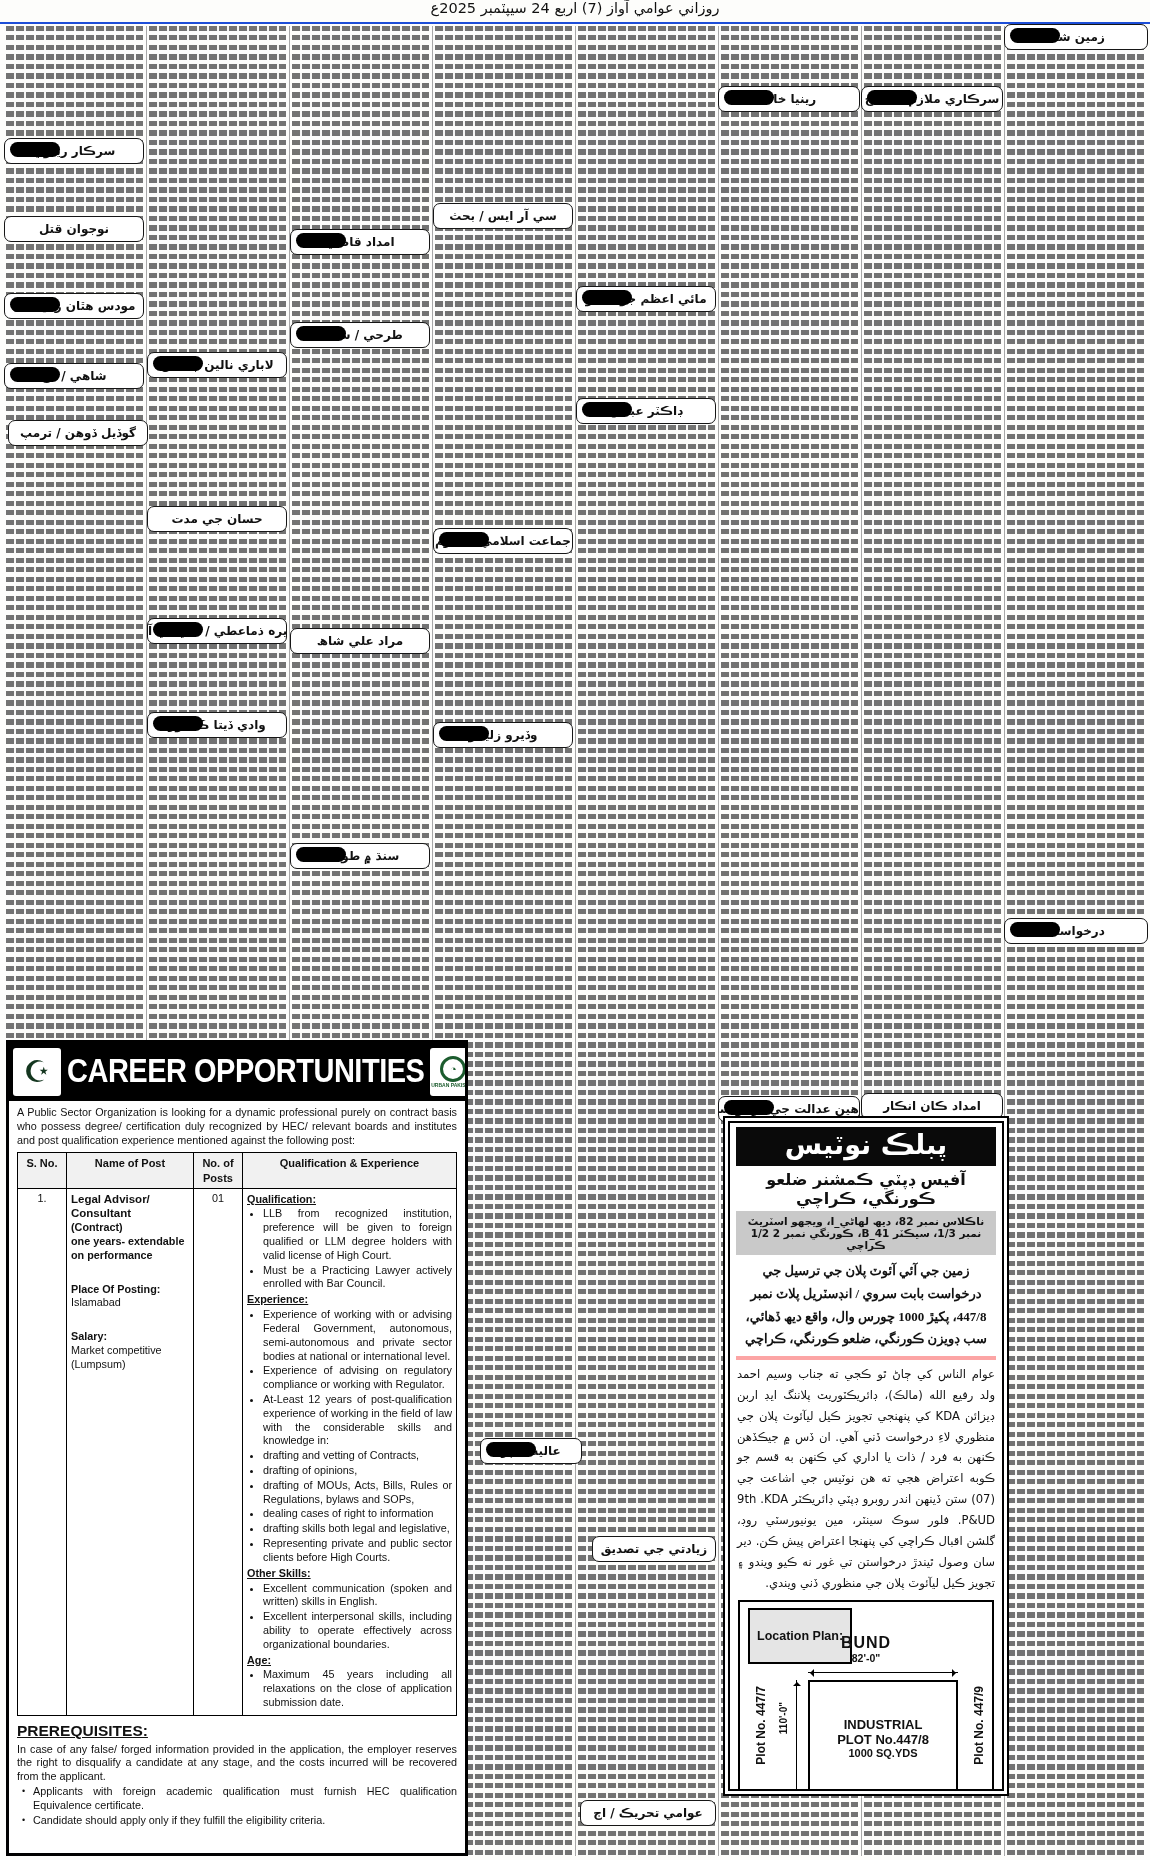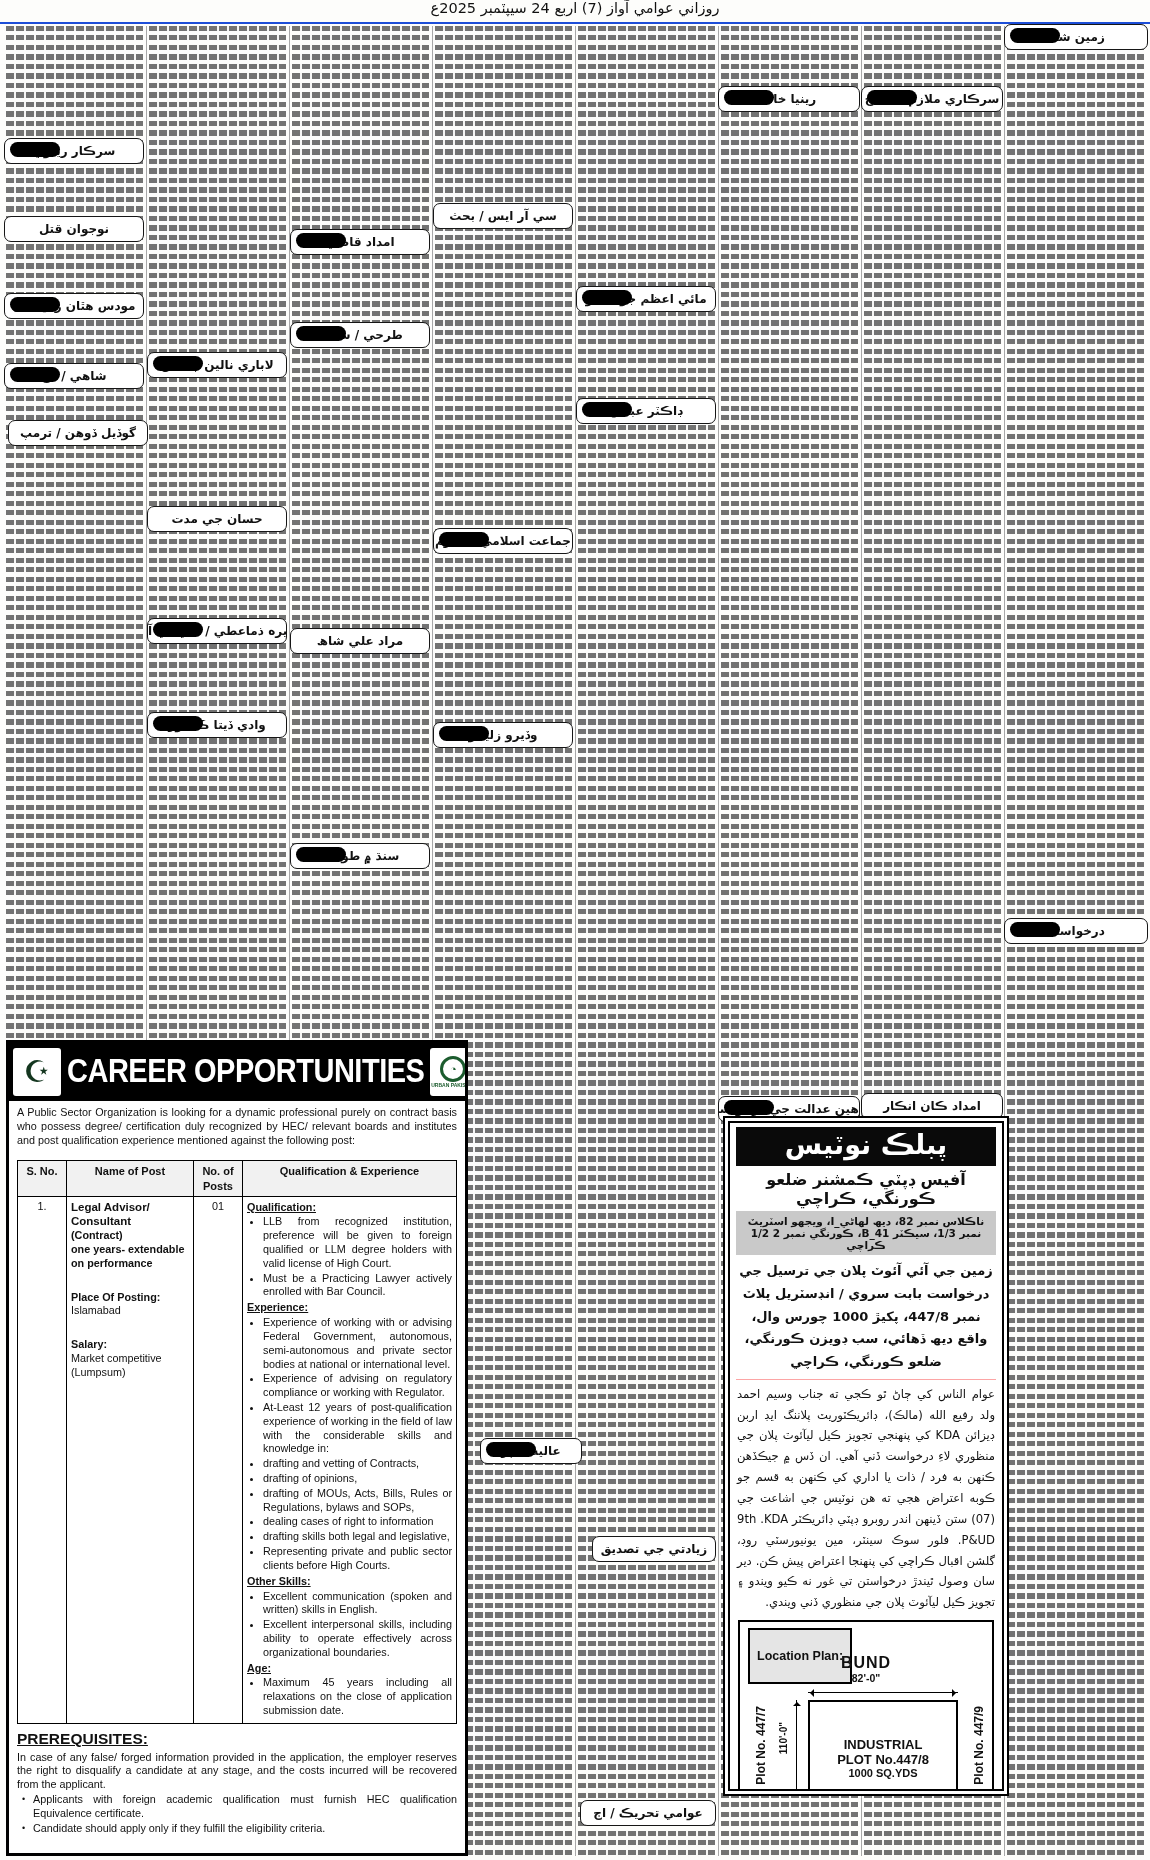--- a/index.html
+++ b/index.html
@@ -28,21 +28,21 @@
   .emblem{width:48px;height:48px;background:#fff;border-radius:3px;display:flex;align-items:center;
           justify-content:center;font-size:30px;color:#14361f;flex:0 0 auto;}
   .banner-title{color:#fff;font-weight:bold;font-size:29px;letter-spacing:-.5px;flex:1;
                 text-align:center;transform:scaleY(1.15);white-space:nowrap;}
   .urban{width:46px;height:48px;background:#fff;border-radius:3px;flex:0 0 auto;display:flex;
          flex-direction:column;align-items:center;justify-content:center;}
   .urban .ring{width:26px;height:26px;border:3px solid #1c5c2e;border-radius:50%;box-sizing:border-box;
                display:flex;align-items:center;justify-content:center;font-size:11px;color:#1c5c2e;}
   .urban .cap{font-size:5px;font-weight:bold;color:#1c5c2e;text-align:center;line-height:1.1;margin-top:1px;}
   .ad-pad{padding:5px 8px 4px 8px;}
-  .intro{text-align:justify;margin-bottom:13px;}
+  .intro{text-align:justify;margin-bottom:5px;}
   table.jobs{border-collapse:collapse;width:100%;}
   table.jobs th,table.jobs td{border:1.4px solid #000;padding:3px 4px;vertical-align:top;}
   table.jobs th{background:#f1f1f1;text-align:center;font-size:11px;}
   .c-sno{width:40px;text-align:center;} .c-name{width:118px;} .c-num{width:40px;text-align:center;}
   .postname{font-weight:bold;font-size:11.5px;}
   .postlbl{font-weight:bold;display:block;margin-top:20px;}
   .qhead{font-weight:bold;text-decoration:underline;margin:1px 0;}
   ul.q{margin:0 0 2px 0;padding-left:16px;}
   ul.q li{margin:0 0 1px 0;text-align:justify;}
   .bighead{font-weight:bold;text-decoration:underline;font-size:15.5px;margin:5px 0 2px 0;}
@@ -53,21 +53,21 @@
   
   .notice{position:absolute;left:723px;top:1116px;width:286px;height:680px;background:#fff;
           border:2.5px solid #000;box-sizing:border-box;z-index:5;padding:3px;overflow:hidden;}
   .notice-inner{border:2px solid #000;height:100%;box-sizing:border-box;padding:4px 6px;overflow:hidden;}
   .n-title{background:#0a0a0a;color:#fff;text-align:center;font-weight:bold;font-size:27px;
            padding:2px 0 6px 0;direction:rtl;}
   .n-office{text-align:center;font-weight:bold;font-size:16px;direction:rtl;padding:4px 0 3px 0;}
   .n-addr{background:#c9c9c9;text-align:center;font-weight:bold;font-size:10.5px;direction:rtl;
           padding:4px 2px;}
   .n-subject{direction:rtl;text-align:center;font-weight:bold;font-size:13px;line-height:1.75;
-             padding:5px 2px;border-bottom:1px solid #fca5a5;}
+             padding:5px 2px;border-bottom:4px solid #fca5a5;font-family:Liberation Serif, serif;}
   .n-body{direction:rtl;text-align:justify;font-size:11.6px;line-height:1.8;padding:4px 1px 4px 1px;}
   
   .plan{position:relative;border:2px solid #000;height:252px;margin:3px 2px 4px 2px;
         font-family:"Liberation Sans",sans-serif;}
   .plan-label{position:absolute;top:6px;left:8px;border:2px solid #000;background:#e5e5e5;
               font-weight:bold;font-size:12.5px;padding:19px 7px;}
   .bund{position:absolute;top:32px;left:0;width:100%;text-align:center;font-weight:bold;
         font-size:16px;letter-spacing:1px;}
   .bund-dim{position:absolute;top:50px;left:0;width:100%;text-align:center;font-weight:bold;font-size:10.5px;}
   .harrow{position:absolute;top:70px;left:68px;width:150px;border-top:1.2px solid #000;}

